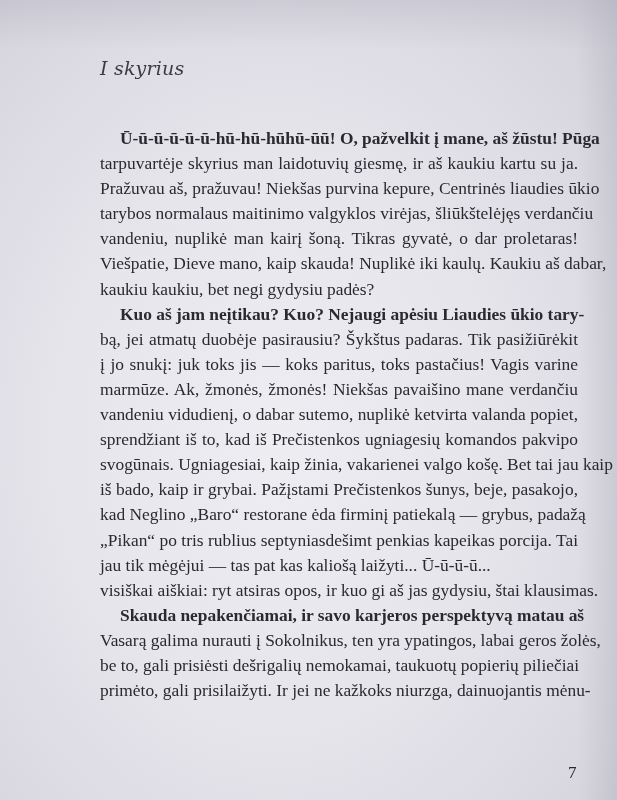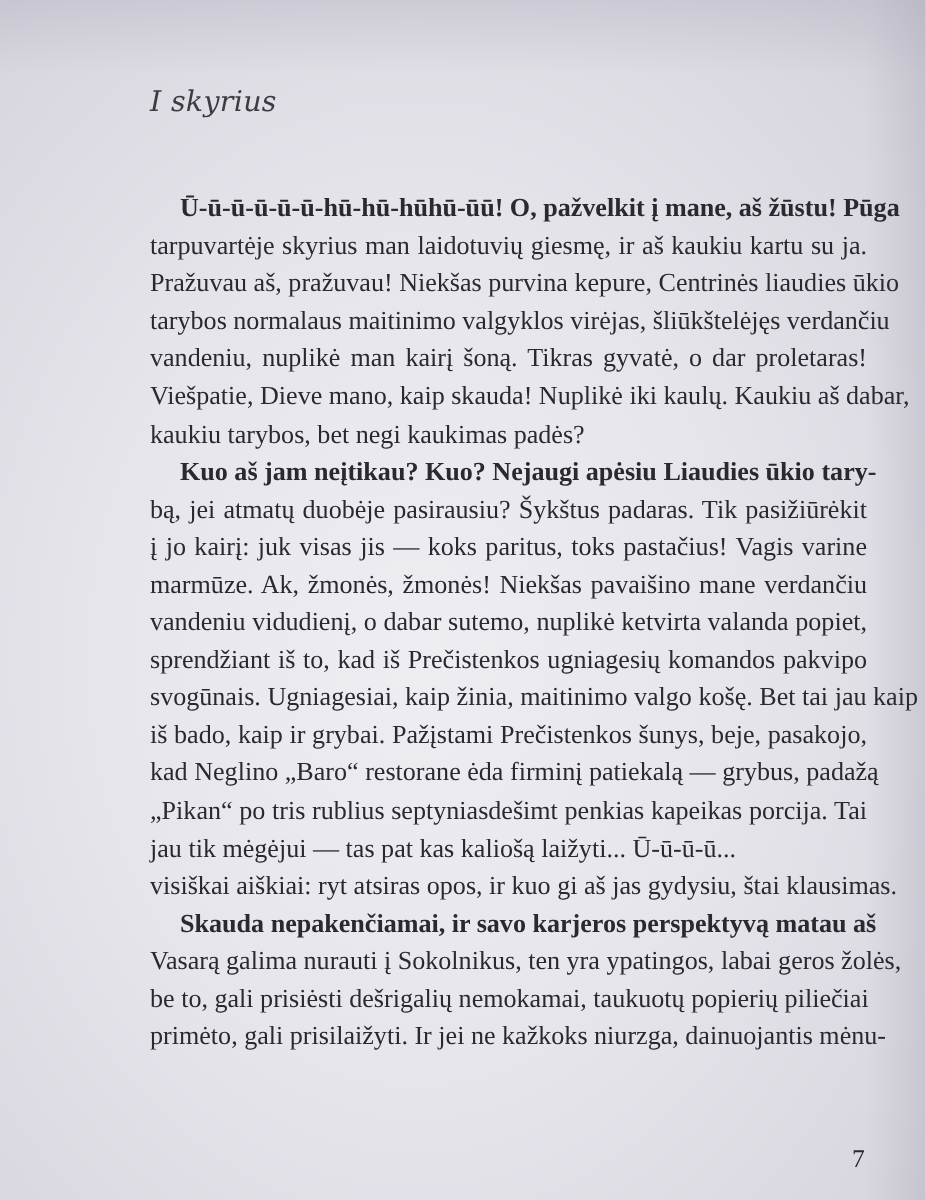--- a/index.html
+++ b/index.html
@@ -91,31 +91,31 @@
 
   <div class="body-text">
 
     <div>
       <span class="line indent">Ū-ū-ū-ū-ū-ū-hū-hū-hūhū-ūū! O, pažvelkit į mane, aš žūstu! Pūga</span>
       <span class="line">tarpuvartėje skyrius man laidotuvių giesmę, ir aš kaukiu kartu su ja.</span>
       <span class="line">Pražuvau aš, pražuvau! Niekšas purvina kepure, Centrinės liaudies ūkio</span>
       <span class="line">tarybos normalaus maitinimo valgyklos virėjas, šliūkštelėjęs verdančiu</span>
       <span class="line">vandeniu, nuplikė man kairį šoną. Tikras gyvatė, o dar proletaras!</span>
       <span class="line">Viešpatie, Dieve mano, kaip skauda! Nuplikė iki kaulų. Kaukiu aš dabar,</span>
-      <span class="line last">kaukiu tarybos, bet negi kaukimas padės?</span>
+      <span class="line last">kaukiu kaukiu, bet negi gydysiu padės?</span>
     </div>
 
     <div>
       <span class="line indent">Kuo aš jam neįtikau? Kuo? Nejaugi apėsiu Liaudies ūkio tary-</span>
       <span class="line">bą, jei atmatų duobėje pasirausiu? Šykštus padaras. Tik pasižiūrėkit</span>
-      <span class="line">į jo kairį: juk visas jis — koks paritus, toks pastačius! Vagis varine</span>
+      <span class="line">į jo snukį: juk toks jis — koks paritus, toks pastačius! Vagis varine</span>
       <span class="line">marmūze. Ak, žmonės, žmonės! Niekšas pavaišino mane verdančiu</span>
       <span class="line">vandeniu vidudienį, o dabar sutemo, nuplikė ketvirta valanda popiet,</span>
       <span class="line">sprendžiant iš to, kad iš Prečistenkos ugniagesių komandos pakvipo</span>
-      <span class="line">svogūnais. Ugniagesiai, kaip žinia, maitinimo valgo košę. Bet tai jau kaip</span>
+      <span class="line">svogūnais. Ugniagesiai, kaip žinia, vakarienei valgo košę. Bet tai jau kaip</span>
       <span class="line">iš bado, kaip ir grybai. Pažįstami Prečistenkos šunys, beje, pasakojo,</span>
       <span class="line">kad Neglino „Baro“ restorane ėda firminį patiekalą — grybus, padažą</span>
       <span class="line">„Pikan“ po tris rublius septyniasdešimt penkias kapeikas porcija. Tai</span>
       <span class="line last">jau tik mėgėjui — tas pat kas kaliošą laižyti... Ū-ū-ū-ū...</span>
     </div>
 
     <div>
       <span class="line">visiškai aiškiai: ryt atsiras opos, ir kuo gi aš jas gydysiu, štai klausimas.</span>
       <span class="line indent">Skauda nepakenčiamai, ir savo karjeros perspektyvą matau aš</span>
       <span class="line">Vasarą galima nurauti į Sokolnikus, ten yra ypatingos, labai geros žolės,</span>

